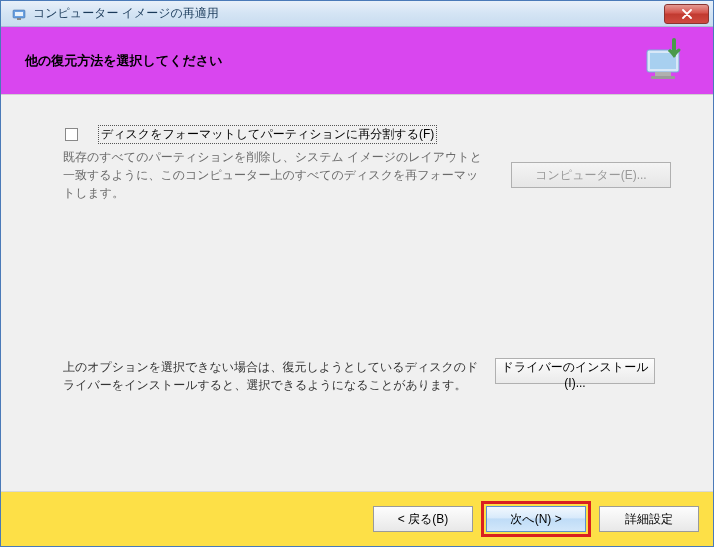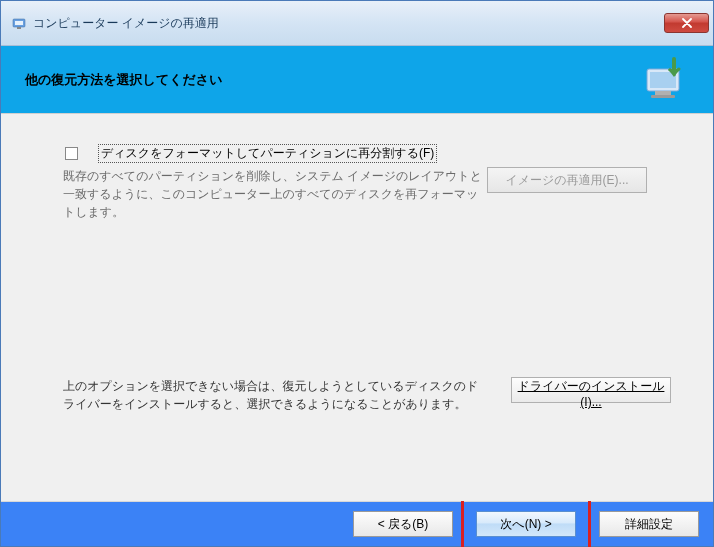--- a/index.html
+++ b/index.html
@@ -14,21 +14,21 @@
     }
     .window {
       width: 714px;
       height: 547px;
       border: 1px solid #4a7ab8;
       background: #fff;
       display: flex;
       flex-direction: column;
     }
     .titlebar {
-      height: 45px;
+      height: 26px;
       background: linear-gradient(to bottom, #e8f0f9 0%, #d4e4f4 50%, #c8dcef 100%);
       border-bottom: 1px solid #a8bdd6;
       display: flex;
       align-items: center;
       padding: 0 4px;
     }
     .titlebar-icon {
       width: 16px;
       height: 16px;
       margin: 0 6px;
@@ -51,21 +51,21 @@
       align-items: center;
       justify-content: center;
       cursor: pointer;
     }
     .close-btn svg {
       width: 10px;
       height: 10px;
     }
     .header-area {
       height: 68px;
-      background: #0ea5e9;
+      background: #d946ef;
       border-bottom: 1px solid #d0d0d0;
       display: flex;
       align-items: center;
       padding: 0 24px;
     }
     .header-title {
       flex: 1;
       font-size: 13px;
       font-weight: bold;
       color: #000;
@@ -99,22 +99,22 @@
       flex-shrink: 0;
     }
     .checkbox-label {
       font-size: 12px;
       color: #000;
       border: 1px dotted #555;
       padding: 0 2px;
     }
     .desc-row {
       display: flex;
-      align-items: flex-start;
-      gap: 4px;
+      align-items: center;
+      gap: 28px;
     }
     .option-desc {
       font-size: 12px;
       color: #6a6a6a;
       margin-left: 38px;
       line-height: 1.5;
       max-width: 420px;
       flex: 1;
     }
     .side-btn {
@@ -125,66 +125,65 @@
       color: #999;
       font-size: 12px;
       font-family: inherit;
       cursor: default;
       flex-shrink: 0;
     }
     .side-btn.enabled {
       color: #000;
       cursor: pointer;
       background: linear-gradient(to bottom, #fdfdfd, #eaeaea);
-      text-decoration: underline;
     }
     .lower-section {
       margin-top: 156px;
     }
     .lower-row {
       display: flex;
       align-items: flex-start;
-      gap: 28px;
+      gap: 12px;
       margin-bottom: 36px;
     }
     .lower-desc {
       font-size: 12px;
       color: #333;
       margin-left: 38px;
       line-height: 1.5;
       max-width: 420px;
       flex: 1;
     }
     .advanced-row {
       display: flex;
       justify-content: flex-end;
     }
     .footer-area {
-      height: 45px;
-      background: #3b82f6;
+      height: 55px;
+      background: #fde047;
       border-top: 1px solid #d8d8d8;
       display: flex;
       align-items: center;
       justify-content: flex-end;
       padding: 0 14px;
       gap: 8px;
     }
     .footer-btn {
       min-width: 100px;
       height: 26px;
       background: linear-gradient(to bottom, #fdfdfd, #e8e8e8);
       border: 1px solid #9a9a9a;
       font-size: 12px;
       font-family: inherit;
       cursor: pointer;
       padding: 0 12px;
     }
     .next-wrap {
       border: 3px solid #d92020;
-      padding: 12px;
+      padding: 2px;
       display: inline-block;
     }
     .next-wrap .footer-btn {
       background: linear-gradient(to bottom, #f2f8fe, #d8eafb 45%, #bfdcf7 50%, #d2e7fa);
       border: 1px solid #5a8fcf;
     }
   </style>
 </head>
 <body>
 
@@ -226,21 +225,21 @@
     <div class="option-row">
       <div class="checkbox-wrap">
         <div style="width:20px"></div>
         <div class="checkbox"></div>
         <span class="checkbox-label">ディスクをフォーマットしてパーティションに再分割する(F)</span>
       </div>
     </div>
 
     <div class="desc-row">
       <div class="option-desc">既存のすべてのパーティションを削除し、システム イメージのレイアウトと一致するように、このコンピューター上のすべてのディスクを再フォーマットします。</div>
-      <button class="side-btn" disabled="">イメージの再適用(E)...</button>
+      <button class="side-btn" disabled="">コンピューター(E)...</button>
     </div>
 
     <div class="lower-section">
       <div class="lower-row">
         <div class="lower-desc">上のオプションを選択できない場合は、復元しようとしているディスクのドライバーをインストールすると、選択できるようになることがあります。</div>
         <button class="side-btn enabled">ドライバーのインストール(I)...</button>
       </div>
     </div>
 
   </div>

